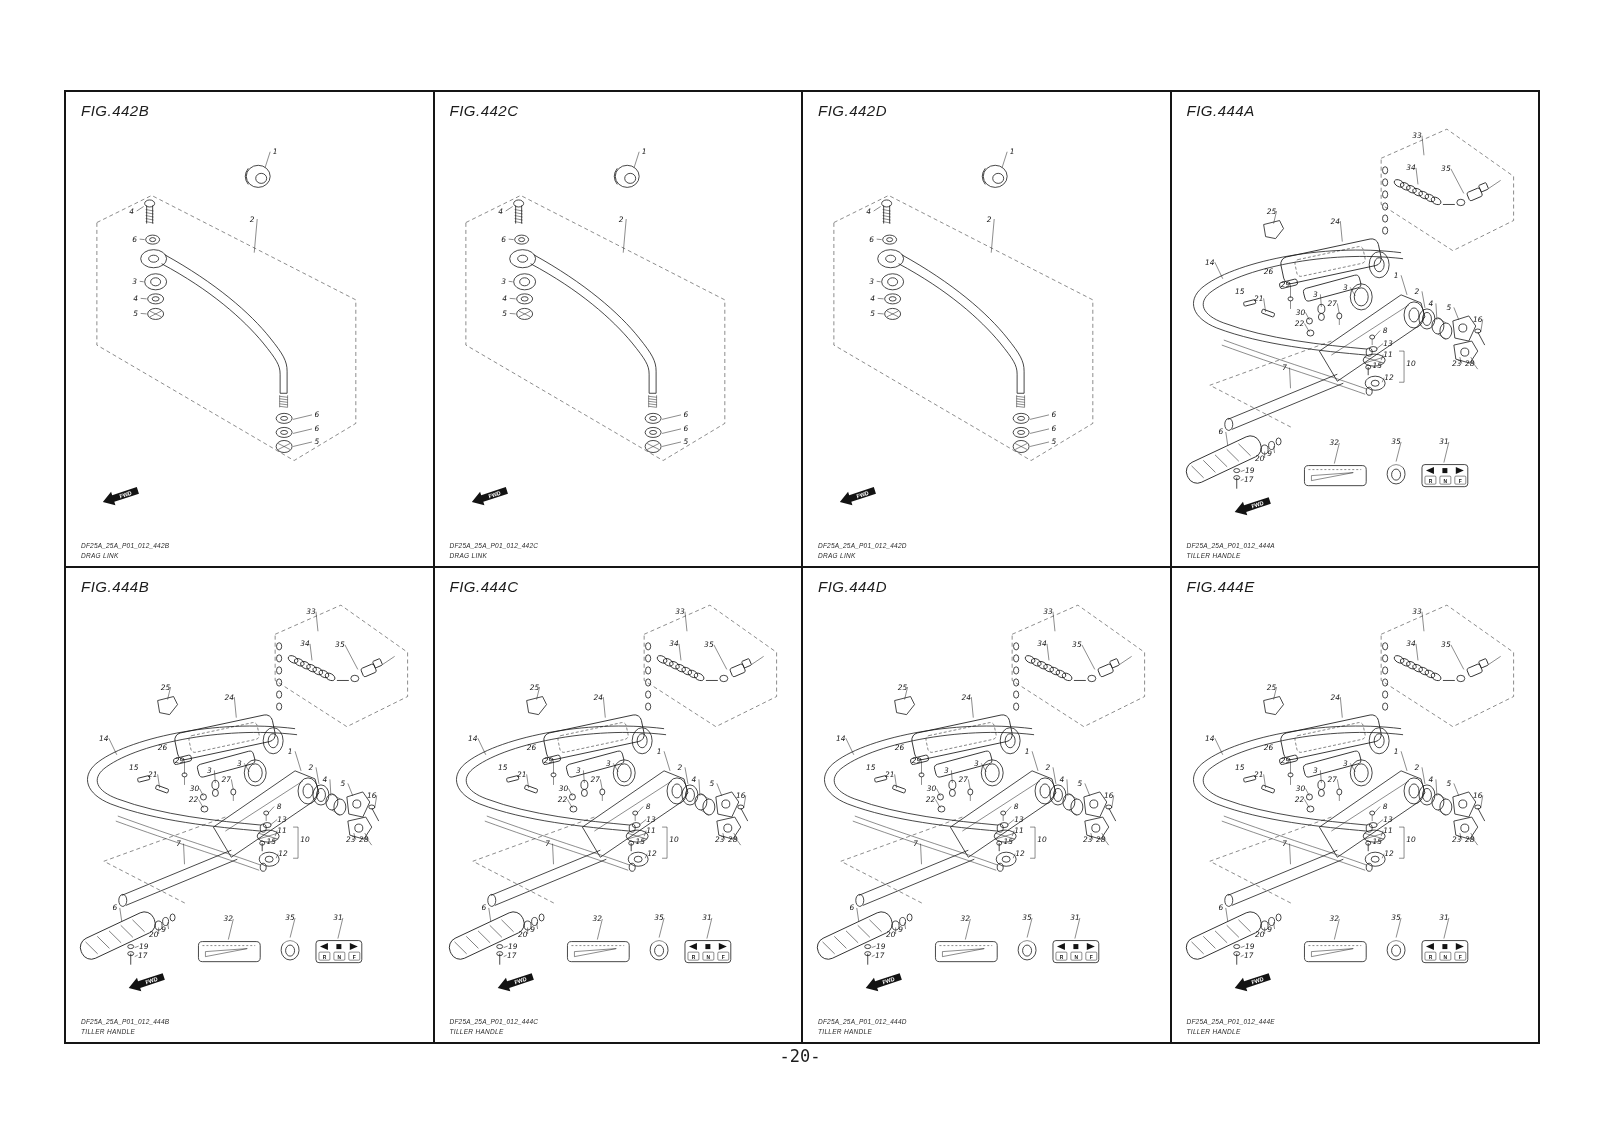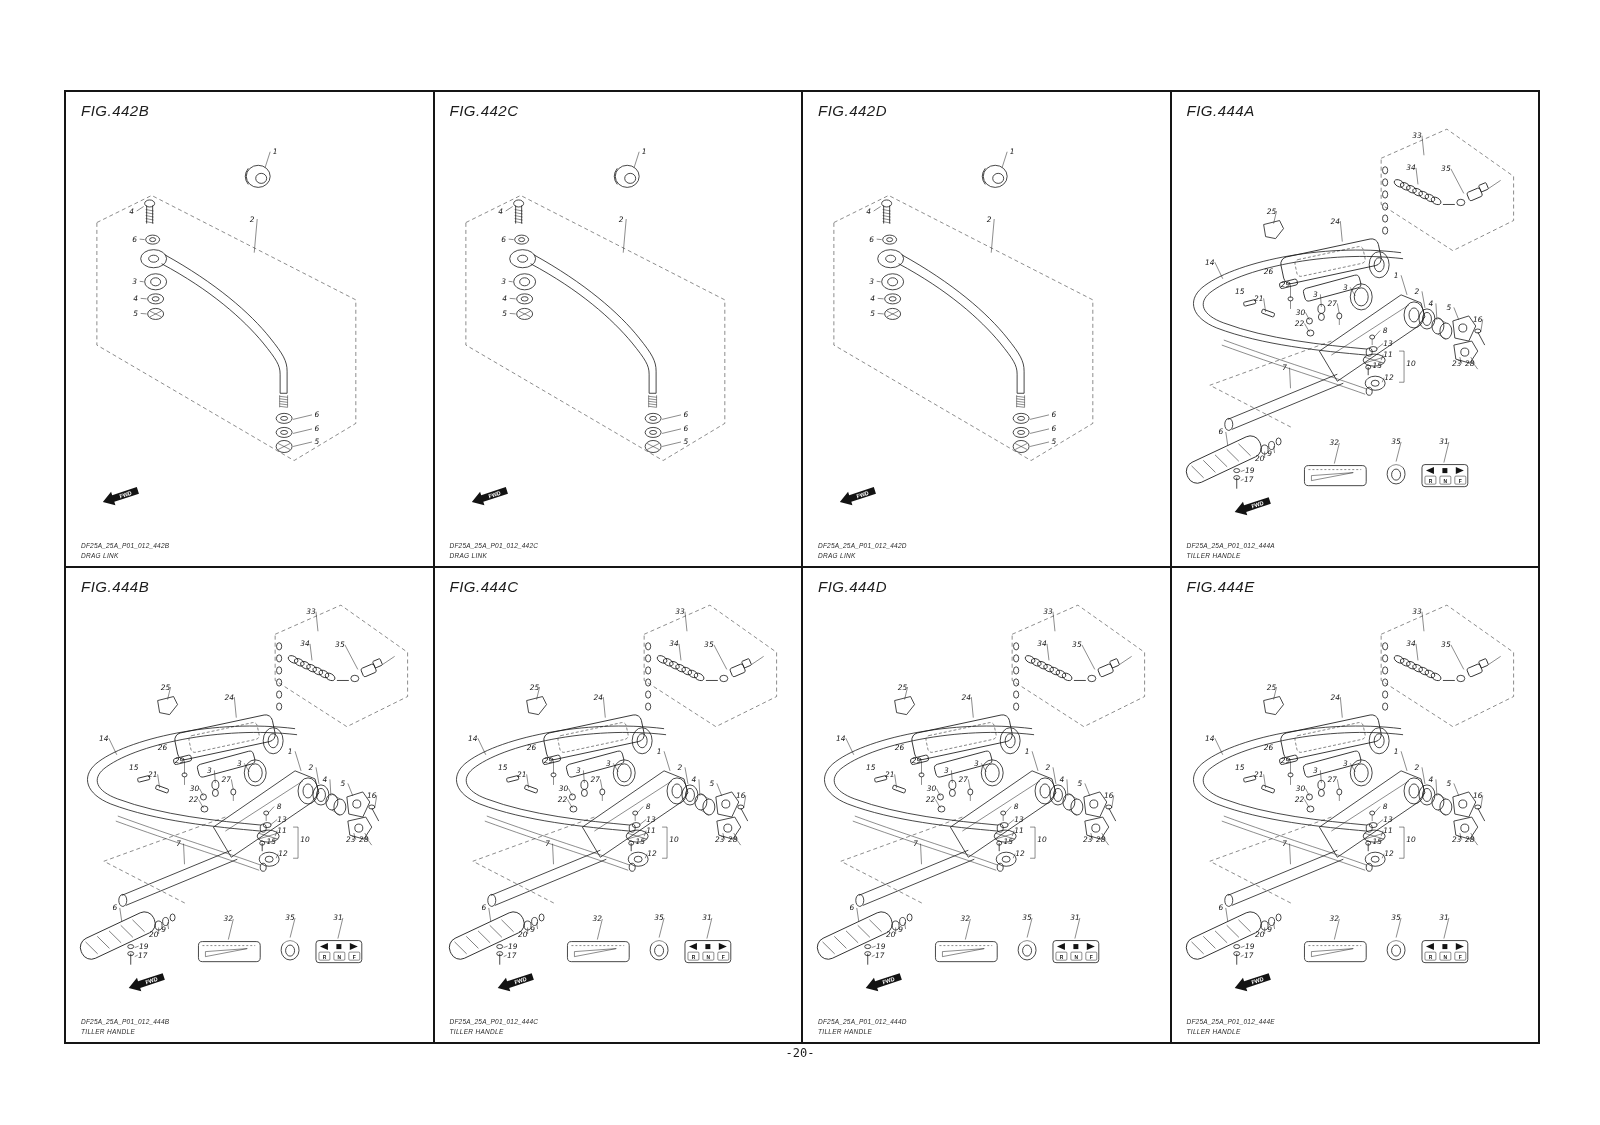--- a/index.html
+++ b/index.html
@@ -11,21 +11,21 @@
   .panel{position:relative;background:#ffffff;overflow:hidden;padding-left:20px;}
   .fig-title{position:absolute;top:10px;left:15px;margin:0;z-index:2;
              font-size:15px;font-weight:normal;font-style:italic;color:#1c1c1c;
              letter-spacing:.5px;font-family:"Liberation Sans",sans-serif;}
   .diagram{position:absolute;left:0;top:0;width:100%;height:100%;}
   .caption{position:absolute;left:15px;bottom:6px;z-index:2;color:#2a2a2a;
            font-style:italic;line-height:1.45;}
   .cap-code{font-size:6.5px;letter-spacing:.2px;}
   .cap-name{font-size:6.5px;letter-spacing:.3px;}
   .page-number{position:absolute;left:0;top:1046px;width:100%;text-align:center;
-               font-family:"DejaVu Sans Mono",monospace;font-size:12px;color:#1c1c1c;}
+               font-family:"DejaVu Sans Mono",monospace;font-size:17px;color:#1c1c1c;}
   svg text.pn{font:italic 7.5px "DejaVu Sans",sans-serif;fill:#161616;}
   svg text.fwd{font:bold 5.5px "Liberation Sans",sans-serif;fill:#ffffff;}
   svg text.decal{font:bold 5px "Liberation Sans",sans-serif;fill:#161616;}
   svg .ln{stroke:#1b1b1b;fill:none;stroke-width:.8;}
   svg .thin{stroke:#1b1b1b;fill:none;stroke-width:.5;}
 </style>
 </head>
 <body>
 
 <div class="sheet">

